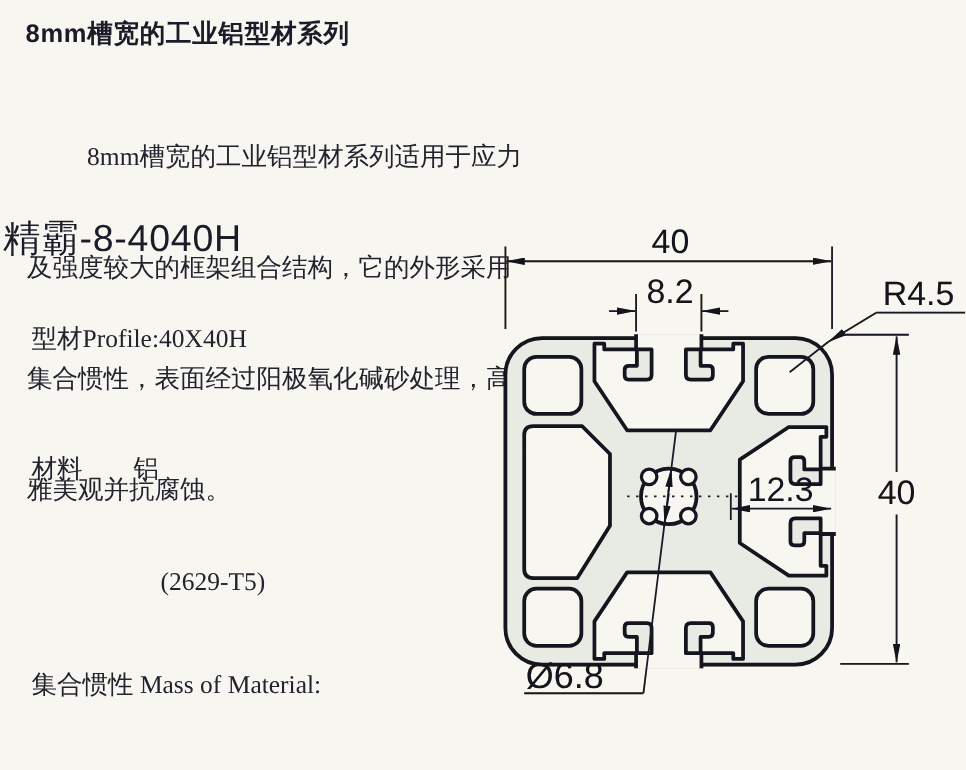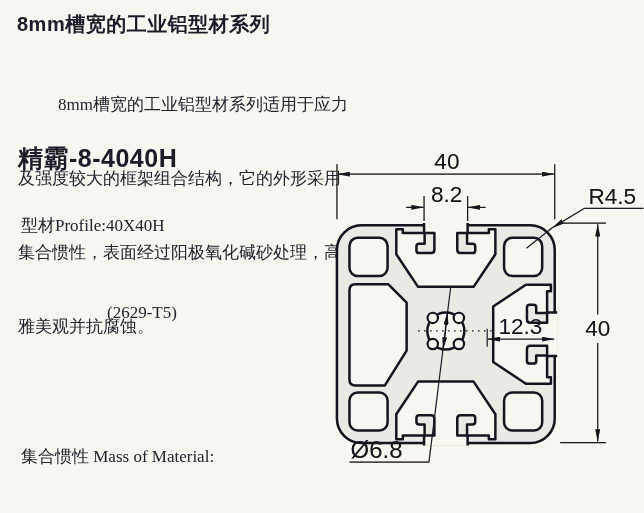--- a/index.html
+++ b/index.html
@@ -6,28 +6,28 @@
   body{
     width:644px;height:513px;overflow:hidden;position:relative;
     background:#f8f6f1;
     font-family:"Liberation Serif",serif;
     color:#23232e;
   }
   .abs{position:absolute;}
   .page-title{
     left:17px;top:11px;
     font-family:"Liberation Sans",sans-serif;
-    font-weight:bold;font-size:20px;letter-spacing:0.5px;color:#1c1c29;
+    font-weight:bold;font-size:17px;letter-spacing:0.5px;color:#1c1c29;
   }
   .intro{left:18px;top:44px;width:330px;font-size:17px;line-height:24.6px;white-space:pre;}
   .intro .line:first-child{text-indent:35px;text-align:right;}
   .model-heading{
-    left:18px;top:142px;
+    left:2px;top:142px;
     font-family:"Liberation Sans",sans-serif;
-    font-weight:bold;font-size:25px;letter-spacing:0.5px;color:#1c1c29;
+    font-weight:normal;font-size:25px;letter-spacing:0.5px;color:#1c1c29;
   }
   .profile-line{left:21px;top:214px;font-size:17px;}
   .specs{left:21px;top:250px;font-size:17px;line-height:25px;white-space:pre;}
   .specs .indent{padding-left:86px;}
   .inertia{left:21px;top:396px;font-size:17px;line-height:24.3px;white-space:pre;}
   .drawing-wrap{left:313px;top:149px;width:331px;height:365px;}
   svg{filter:drop-shadow(0.45px 0.45px 0.2px rgba(168,150,70,0.55));}
   .mat{fill:#e8eae4;stroke:#15151f;stroke-width:0.46;stroke-linejoin:round;}
   .cav{fill:#f8f6f1;stroke:#15151f;stroke-width:0.46;stroke-linejoin:round;}
   .cav2{fill:#f8f6f1;stroke:#15151f;stroke-width:0.40;stroke-linejoin:round;}
@@ -48,20 +48,21 @@
   <div class="line">及强度较大的框架组合结构，它的外形采用</div>
   <div class="line">集合惯性，表面经过阳极氧化碱砂处理，高</div>
   <div class="line">雅美观并抗腐蚀。</div>
 </div>
 
 <div class="abs model-heading">精霸-8-4040H</div>
 
 <div class="abs profile-line">型材Profile:40X40H</div>
 
 <div class="abs specs">
+  <div>材料　　铝</div>
   <div class="indent">(2629-T5)</div>
   
   
 </div>
 
 <div class="abs inertia">
   <div>集合惯性 Mass of Material:</div>
   
   
   

